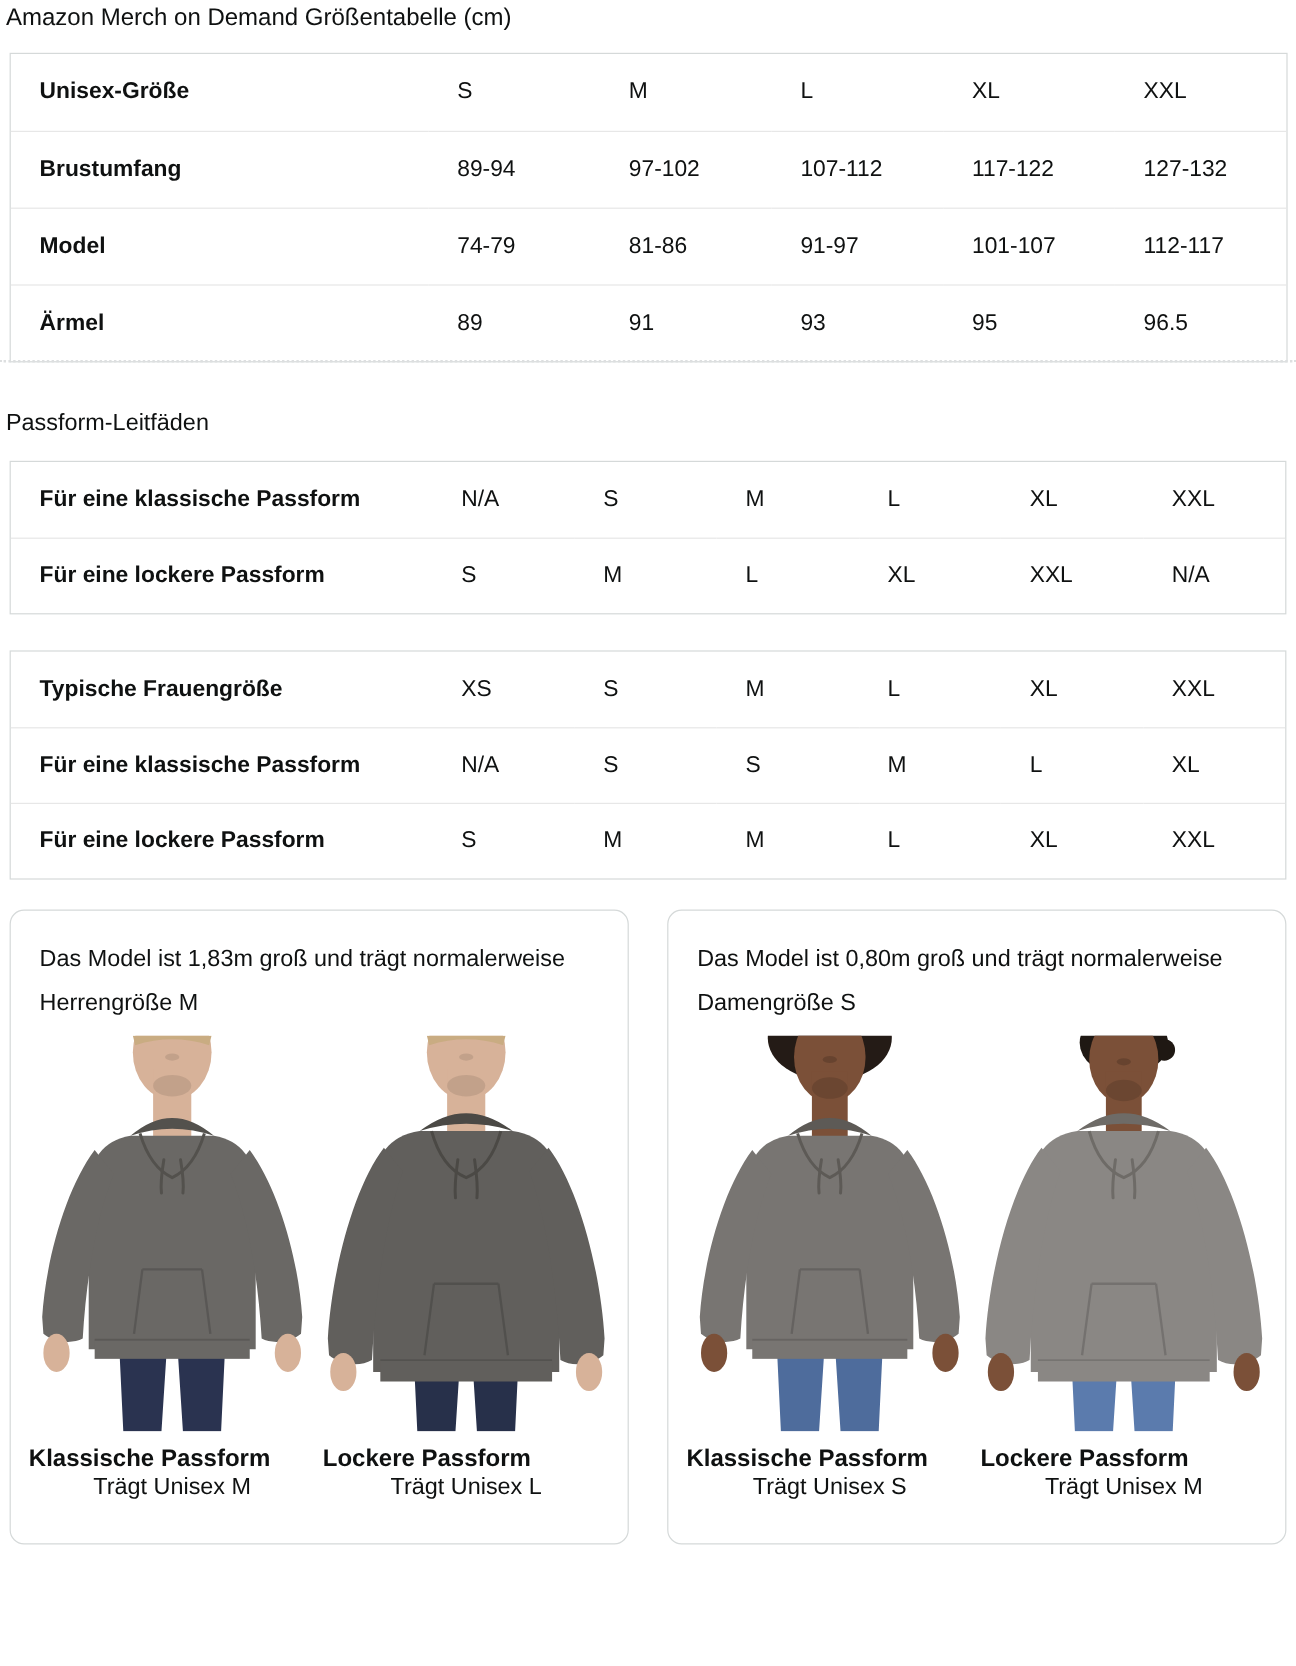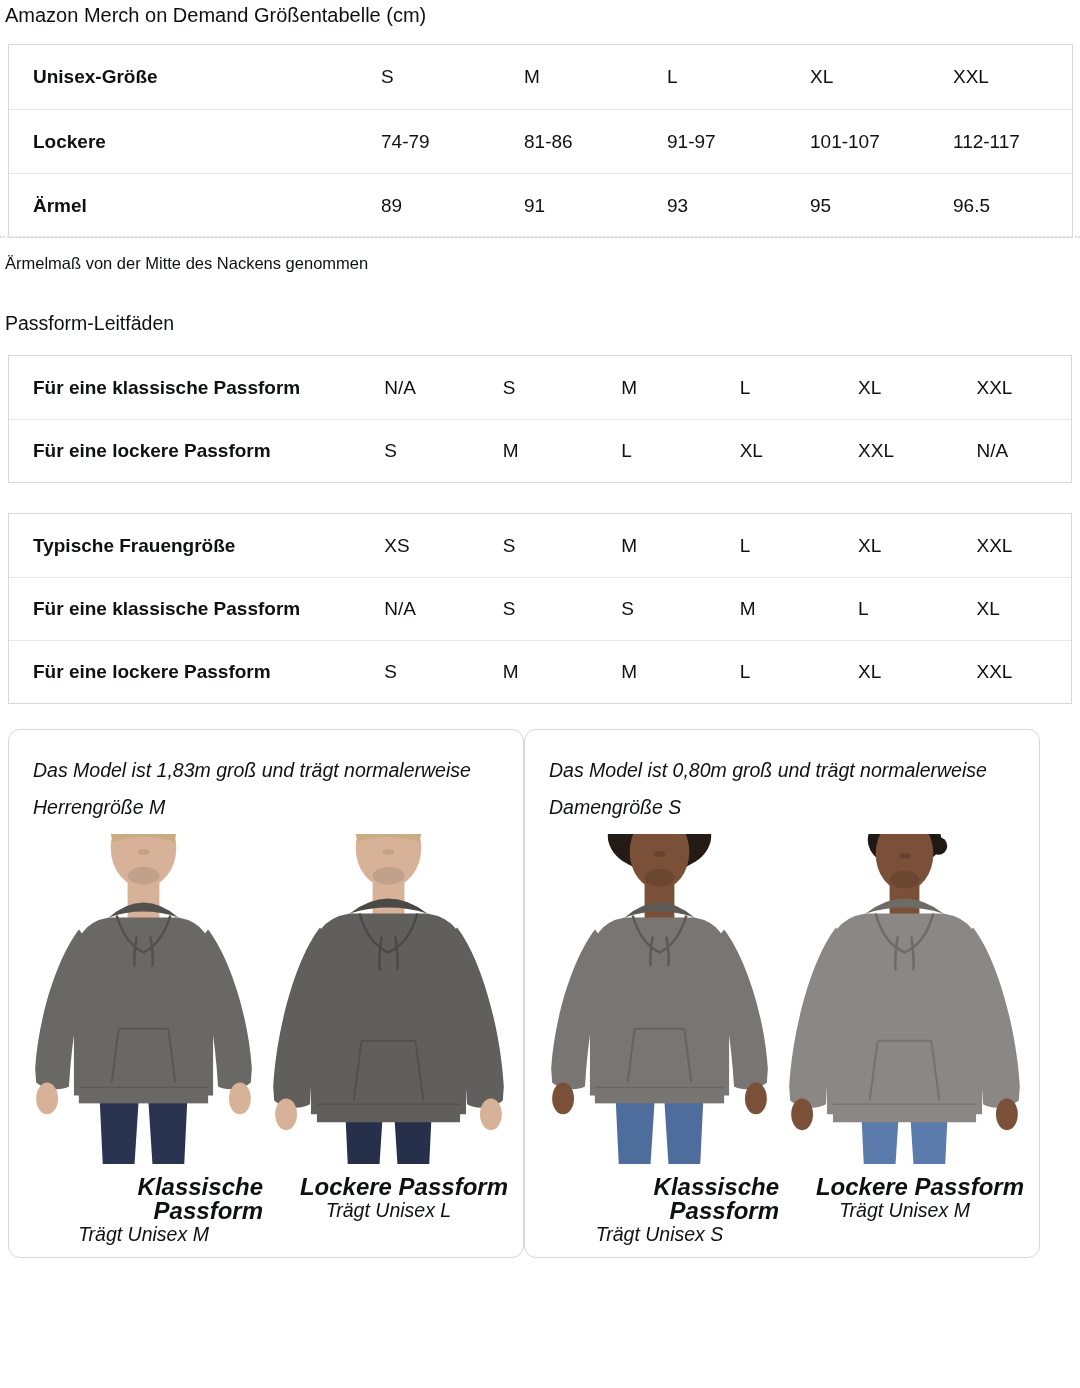--- a/index.html
+++ b/index.html
@@ -52,36 +52,36 @@
     font-size:16.5px; line-height:20px;
     margin:15px 0 0 5px; font-weight:400;
   }
   .fit-heading {
     font-size:19.5px; line-height:24px;
     margin:38px 0 20px 5px; font-weight:400;
   }
   .tbl-gap { height:30px; }
 
   
-  .cards { display:flex; margin:25px 8px 0 8px;font-style:italic; }
+  .cards { display:flex; gap:32px; margin:25px 8px 0 8px; }
   .model-card {
     width:516px; height:529px;
     border:1px solid #D5D9D9; border-radius:12px;
     padding:20px 16px 0 16px;
   }
   .model-desc {
     font-size:19.5px; line-height:37px; font-weight:400;
     margin-left:8px; margin-top:2px;
   }
   .photos { display:flex; gap:6px; margin-top:8px; justify-content:center; }
   .photo-block { width:239px; }
   .photo { width:239px; height:330px; background:#ffffff; overflow:hidden; }
   .photo svg { display:block; }
   .fit-caption {
-    text-align:right; font-size:24px; font-weight:700;
+    text-align:left; font-size:20px; font-weight:700;
     margin-top:11px; line-height:24px;
   }
   .wears-caption {
     text-align:center; font-size:19.5px; font-weight:400;
     margin-top:0; line-height:23px;
   }
 </style>
 </head>
 <body>
 
@@ -115,41 +115,48 @@
       <tbody>
           <tr>
         <td class="lbl">Unisex-Größe</td>
         <td>S</td>
         <td>M</td>
         <td>L</td>
         <td>XL</td>
         <td>XXL</td>
       </tr>
       <tr>
-        <td class="lbl">Lockere</td>
+        <td class="lbl">Brustumfang</td>
+        <td>89-94</td>
+        <td>97-102</td>
+        <td>107-112</td>
+        <td>117-122</td>
+        <td>127-132</td>
+      </tr>
+      <tr>
+        <td class="lbl">Model</td>
         <td>74-79</td>
         <td>81-86</td>
         <td>91-97</td>
         <td>101-107</td>
         <td>112-117</td>
       </tr>
       <tr>
         <td class="lbl">Ärmel</td>
         <td>89</td>
         <td>91</td>
         <td>93</td>
         <td>95</td>
         <td>96.5</td>
       </tr>
     </tbody>
       </table>
     <div class="dotted-divider"></div>
   </div>
 
-  <div class="sleeve-note">Ärmelmaß von der Mitte des Nackens genommen</div>
 
   <div class="fit-heading">Passform-Leitfäden</div>
 
   <div class="tbl-wrap">
     <table class="sizes t2">
       <colgroup>
           <col class="c-label">
           <col class="c-size">
           <col class="c-size">
           <col class="c-size">

